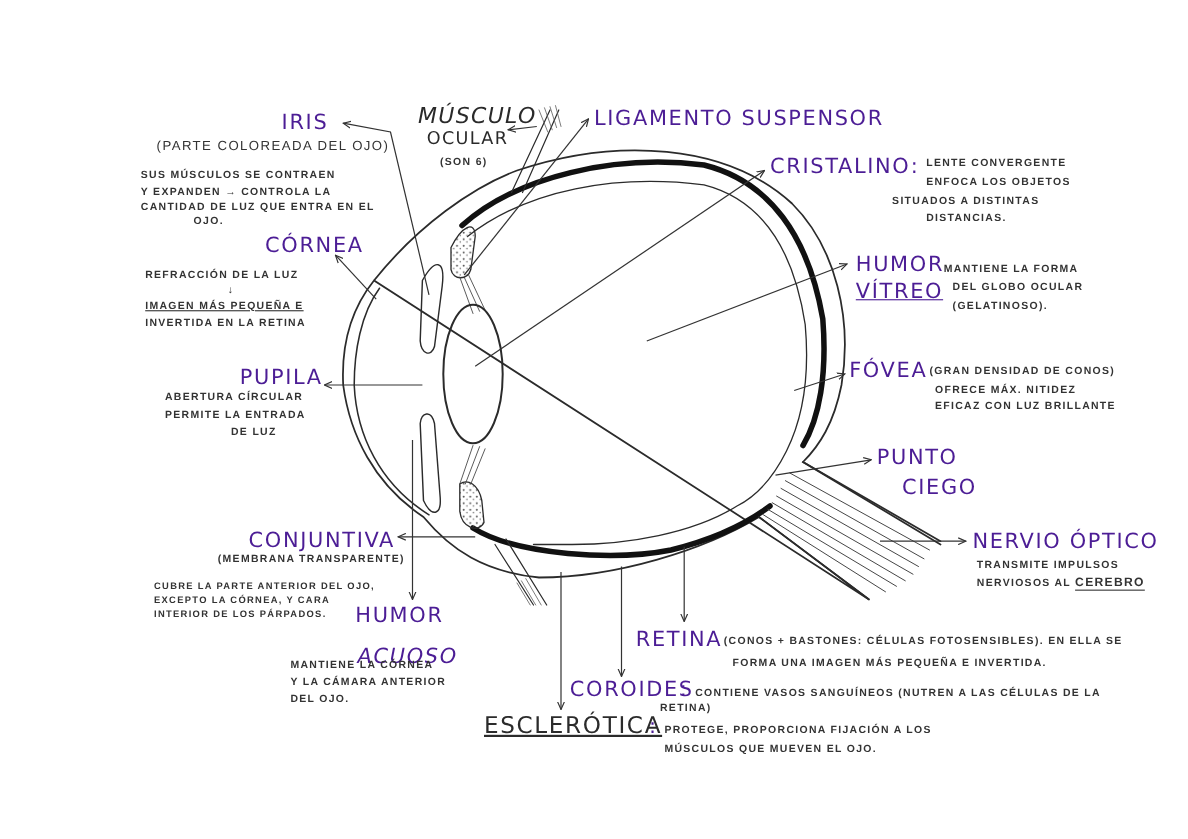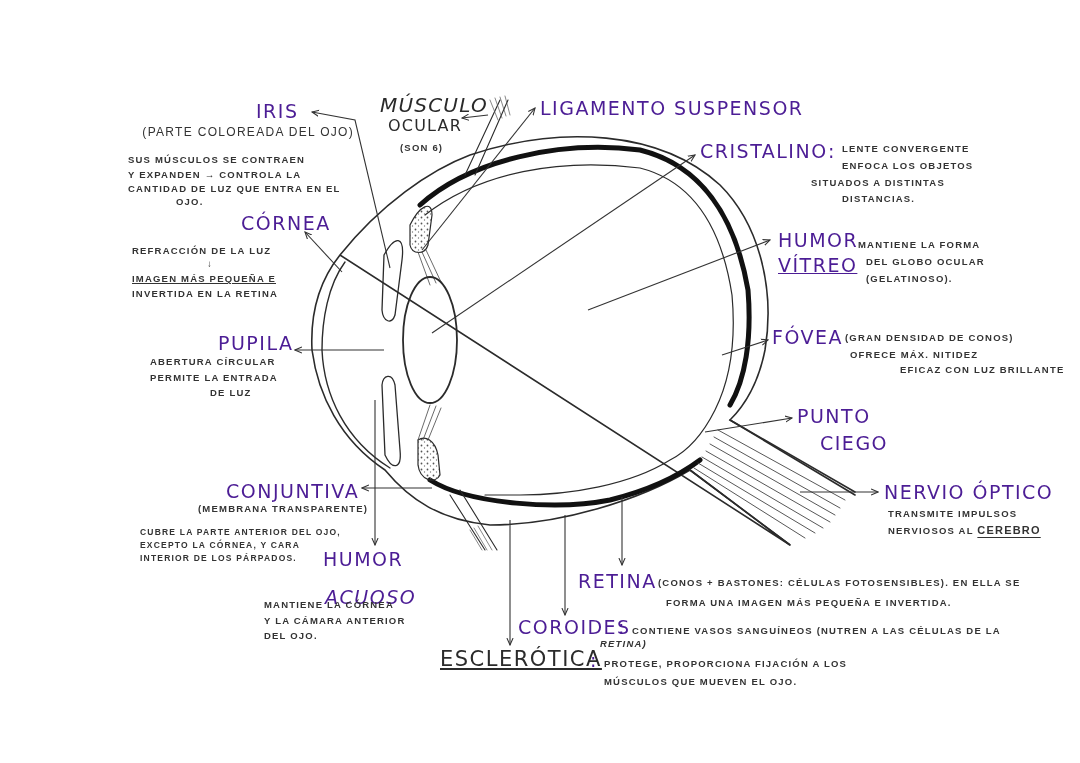--- a/index.html
+++ b/index.html
@@ -146,37 +146,37 @@
 
 <div class="lbl big" style="left:778px;top:229px;">HUMOR</div>
 <div class="lbl big" style="left:778px;top:254px;text-decoration:underline;">VÍTREO</div>
 <div class="lbl sm" style="left:858px;top:237px;">MANTIENE LA FORMA</div>
 <div class="lbl sm" style="left:866px;top:254px;">DEL GLOBO OCULAR</div>
 <div class="lbl sm" style="left:866px;top:271px;">(GELATINOSO).</div>
 
 <div class="lbl big" style="left:772px;top:326px;">FÓVEA</div>
 <div class="lbl sm" style="left:845px;top:330px;">(GRAN DENSIDAD DE CONOS)</div>
 <div class="lbl sm" style="left:850px;top:347px;">OFRECE MÁX. NITIDEZ</div>
-<div class="lbl sm" style="left:900px;top:362px;">EFICAZ CON LUZ BRILLANTE</div>
+<div class="lbl sm" style="left:850px;top:362px;">EFICAZ CON LUZ BRILLANTE</div>
 
 <div class="lbl big" style="left:797px;top:405px;">PUNTO</div>
 <div class="lbl big" style="left:820px;top:432px;">CIEGO</div>
 
 <div class="lbl big" style="left:884px;top:481px;">NERVIO ÓPTICO</div>
 <div class="lbl sm" style="left:888px;top:506px;">TRANSMITE IMPULSOS</div>
 <div class="lbl sm" style="left:888px;top:522px;">
   <span>NERVIOSOS AL</span>
   <span class="ul" style="font-size:11px;">CEREBRO</span>
 </div>
 
 <div class="lbl big" style="left:578px;top:570px;">RETINA</div>
 <div class="lbl sm" style="left:658px;top:575px;">(CONOS + BASTONES: CÉLULAS FOTOSENSIBLES). EN ELLA SE</div>
 <div class="lbl sm" style="left:666px;top:595px;">FORMA UNA IMAGEN MÁS PEQUEÑA E INVERTIDA.</div>
 
 <div class="lbl big" style="left:518px;top:616px;text-align:center;">COROIDES</div>
 <div class="lbl big" style="left:618px;top:616px;">:</div>
 <div class="lbl sm" style="left:632px;top:623px;">CONTIENE VASOS SANGUÍNEOS (NUTREN A LAS CÉLULAS DE LA</div>
-<div class="lbl sm" style="left:600px;top:636px;font-style:italic;">RETINA)</div>
+<div class="lbl sm" style="left:600px;top:636px;">RETINA)</div>
 
 <div class="lbl big2" style="left:440px;top:647px;">ESCLERÓTICA</div>
 <div class="lbl big" style="left:590px;top:649px;">:</div>
 <div class="lbl sm" style="left:604px;top:656px;">PROTEGE, PROPORCIONA FIJACIÓN A LOS</div>
 <div class="lbl sm" style="left:604px;top:674px;">MÚSCULOS QUE MUEVEN EL OJO.</div>
 
 </body></html>

